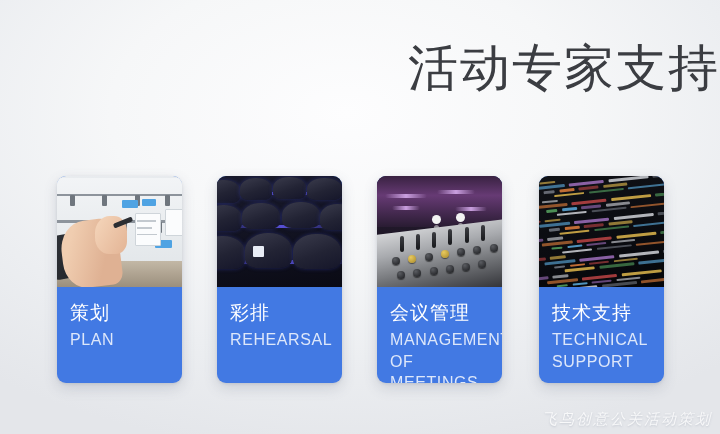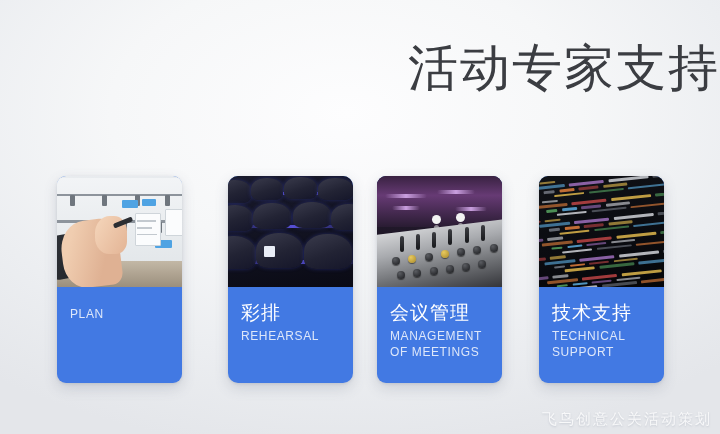--- a/index.html
+++ b/index.html
@@ -25,34 +25,34 @@
 
   
   .cards { position:absolute; left:0; top:176px; width:720px; height:208px; }
   .card {
     position:absolute; top:0; width:125px; height:207px;
     border-radius:9px; overflow:hidden;
     background:#4279e3;
     box-shadow:0 5px 14px rgba(80,92,115,.20), 0 1px 3px rgba(80,92,115,.14);
   }
   .card.c1 { left:57px; }
-  .card.c2 { left:228px;border-radius:10px; }
+  .card.c2 { left:217px; }
   .card.c3 { left:377px; }
   .card.c4 { left:539px; }
 
   .thumb { position:absolute; left:0; top:0; width:100%; height:111px; overflow:hidden; }
   .thumb-inner { position:absolute; inset:0; }
 
   .card-body { position:absolute; left:0; top:111px; right:0; bottom:0; padding:14px 13px 0 13px; }
   .card-cn {
     font-size:19px; color:#ffffff; letter-spacing:1px; line-height:1.18;
     font-family:"DejaVu Sans","Liberation Sans",sans-serif; font-weight:400;
   }
   .card-en {
-    margin-top:6px; font-size:12px; line-height:1.32;
+    margin-top:6px; font-size:16px; line-height:1.32;
     color:rgba(255,255,255,.82); letter-spacing:.6px;
   }
 
   
   .ph1 { background:linear-gradient(175deg,#e9ecef 0%,#dfe3e7 55%,#b9b3a8 100%); }
   .ph1 .board { position:absolute; left:-4%; top:2%; width:112%; height:78%;
                 background:linear-gradient(180deg,#f2f4f6,#e3e7ea); }
   .ph1 .rail { position:absolute; left:-5%; width:112%; height:2.5px; background:#8d949c; }
   .ph1 .rail.r1 { top:16%; } .ph1 .rail.r2 { top:40%; }
   .ph1 .clip { position:absolute; width:5px; height:11px; background:#6f767e; border-radius:1px; }
@@ -106,21 +106,21 @@
   .ph3 .fader { position:absolute; width:4px; height:16px; border-radius:2px;
                 background:linear-gradient(180deg,#3c3d42,#17181b); }
 
   
   .ph4 { background:linear-gradient(165deg,#101217 0%,#0a0b10 60%,#050609 100%); }
   .ph4 .codewrap { position:absolute; left:-8%; top:-4%; width:122%; height:112%;
                    transform:rotate(-8deg) skewY(2deg); }
   .ph4 .row { position:absolute; height:2.6px; border-radius:1px; }
 
   
-  .wm { position:absolute; right:8px; bottom:6px; text-align:right; }
+  .wm { position:absolute; right:8px; bottom:6px; text-align:right;font-style:italic; }
   .wm-cn { font-size:15px; color:rgba(255,255,255,.80); letter-spacing:2px; line-height:1.2;
            text-shadow:0 1px 2px rgba(140,150,165,.35);
            font-family:"DejaVu Sans","Liberation Sans",sans-serif; }
   .wm-url { font-size:21px; color:rgba(255,255,255,.92); letter-spacing:.4px; line-height:1.25;
             text-shadow:0 1px 2px rgba(140,150,165,.40); }
 </style>
 </head>
 <body>
 
 <div class="header">
@@ -151,20 +151,21 @@
         <div class="line" style="left:64%;top:46%;width:12%"></div>
         <div class="line" style="left:64%;top:52%;width:16%"></div>
         <div class="desk"></div>
         <div class="sleeve"></div>
         <div class="arm"></div>
         <div class="hand"></div>
         <div class="pen"></div>
       </div>
     </div>
     <div class="card-body">
+      <div class="card-cn">策划</div>
       <div class="card-en">PLAN</div>
     </div>
   </div>
 
   <div class="card c2">
     <div class="thumb">
       <div class="thumb-inner ph2">
         <div class="glow" style="left:-6%;top:14%;width:115%;height:3px"></div>
         <div class="glow" style="left:-6%;top:44%;width:115%;height:3px"></div>
         <div class="glow" style="left:-6%;top:76%;width:115%;height:4px"></div>

